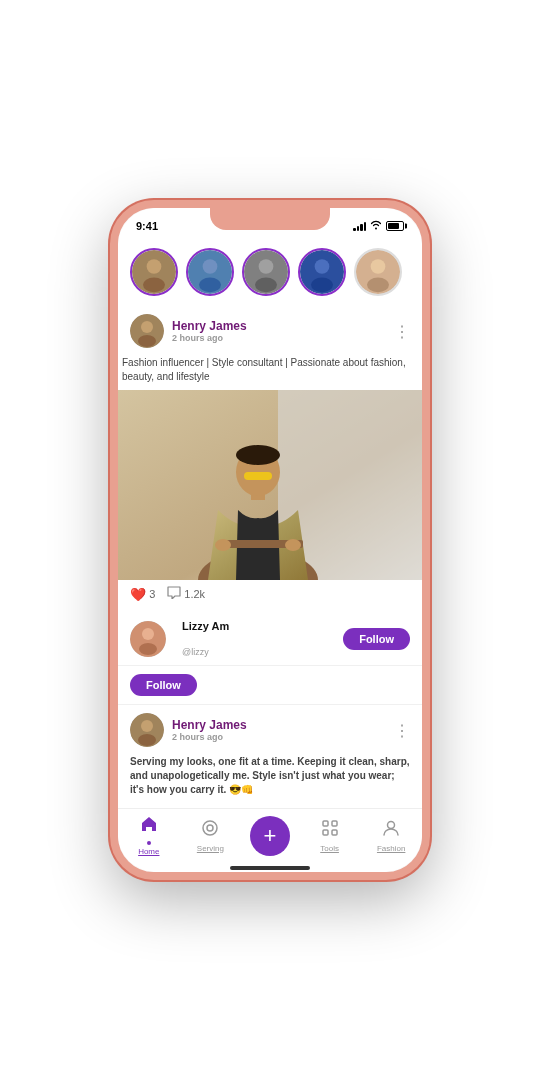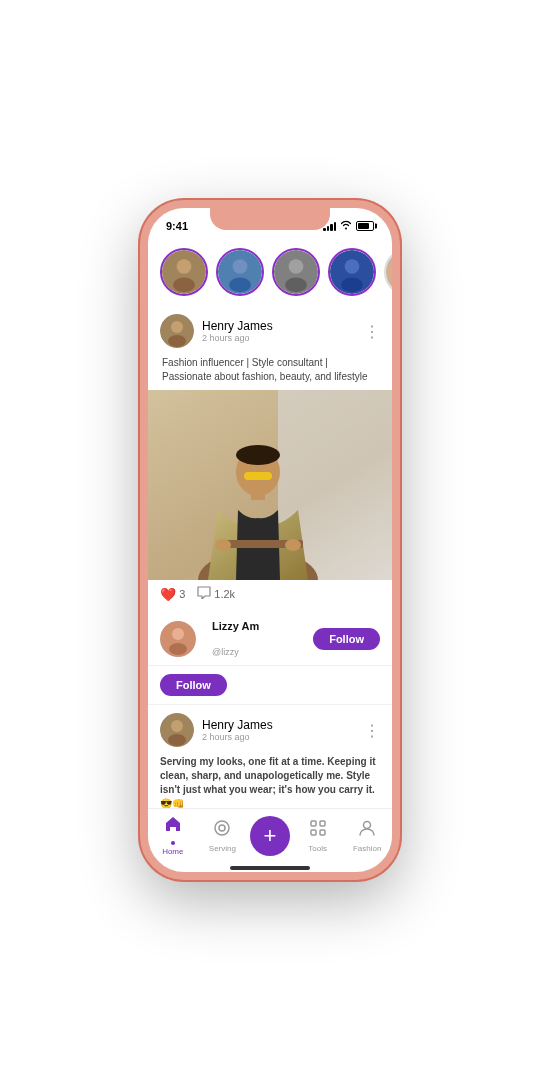--- a/index.html
+++ b/index.html
@@ -13,21 +13,21 @@
     }
     .phone-wrapper {
       width: 540px;
       height: 1080px;
       display: flex;
       justify-content: center;
       align-items: center;
       background: white;
     }
     .phone {
-      width: 260px;
+      width: 320px;
       height: 680px;
       background: #f9f9f9;
       border-radius: 44px;
       border: 8px solid #e8a090;
       position: relative;
       overflow: hidden;
       box-shadow: 0 0 0 2px #d47060, 0 20px 60px rgba(0,0,0,0.3);
     }
     .phone-inner {
       width: 100%;
@@ -165,34 +165,35 @@
       border-radius: 50%;
       background: #ccc;
       overflow: hidden;
     }
     .post-info {
       display: flex;
       flex-direction: column;
     }
     .post-name {
       font-size: 12px;
-      font-weight: 400;
-      color: #000000;
+      font-weight: 700;
+      color: #701a75;
     }
     .post-time {
       font-size: 9px;
       color: #999;
+      font-weight: bold;
     }
     .post-menu {
       font-size: 16px;
       color: #999;
       cursor: pointer;
     }
     .post-caption {
-      padding: 0 14px 6px;
+      padding: 0 4px 6px;
       font-size: 10px;
       color: #444;
       line-height: 1.4;
     }
     .post-image {
       width: 100%;
       height: 190px;
       background: linear-gradient(135deg, #c8b89a, #e8d5b0, #a8967a);
       position: relative;
       overflow: hidden;
@@ -300,20 +301,21 @@
     .nav-icon {
       font-size: 18px;
       color: #999;
     }
     .nav-icon.active {
       color: #7B2FBE;
     }
     .nav-label {
       font-size: 8px;
       color: #999;
+      text-decoration: underline;
     }
     .nav-label.active {
       color: #7B2FBE;
     }
     .nav-add {
       width: 40px;
       height: 40px;
       background: #7B2FBE;
       border-radius: 50%;
       display: flex;

